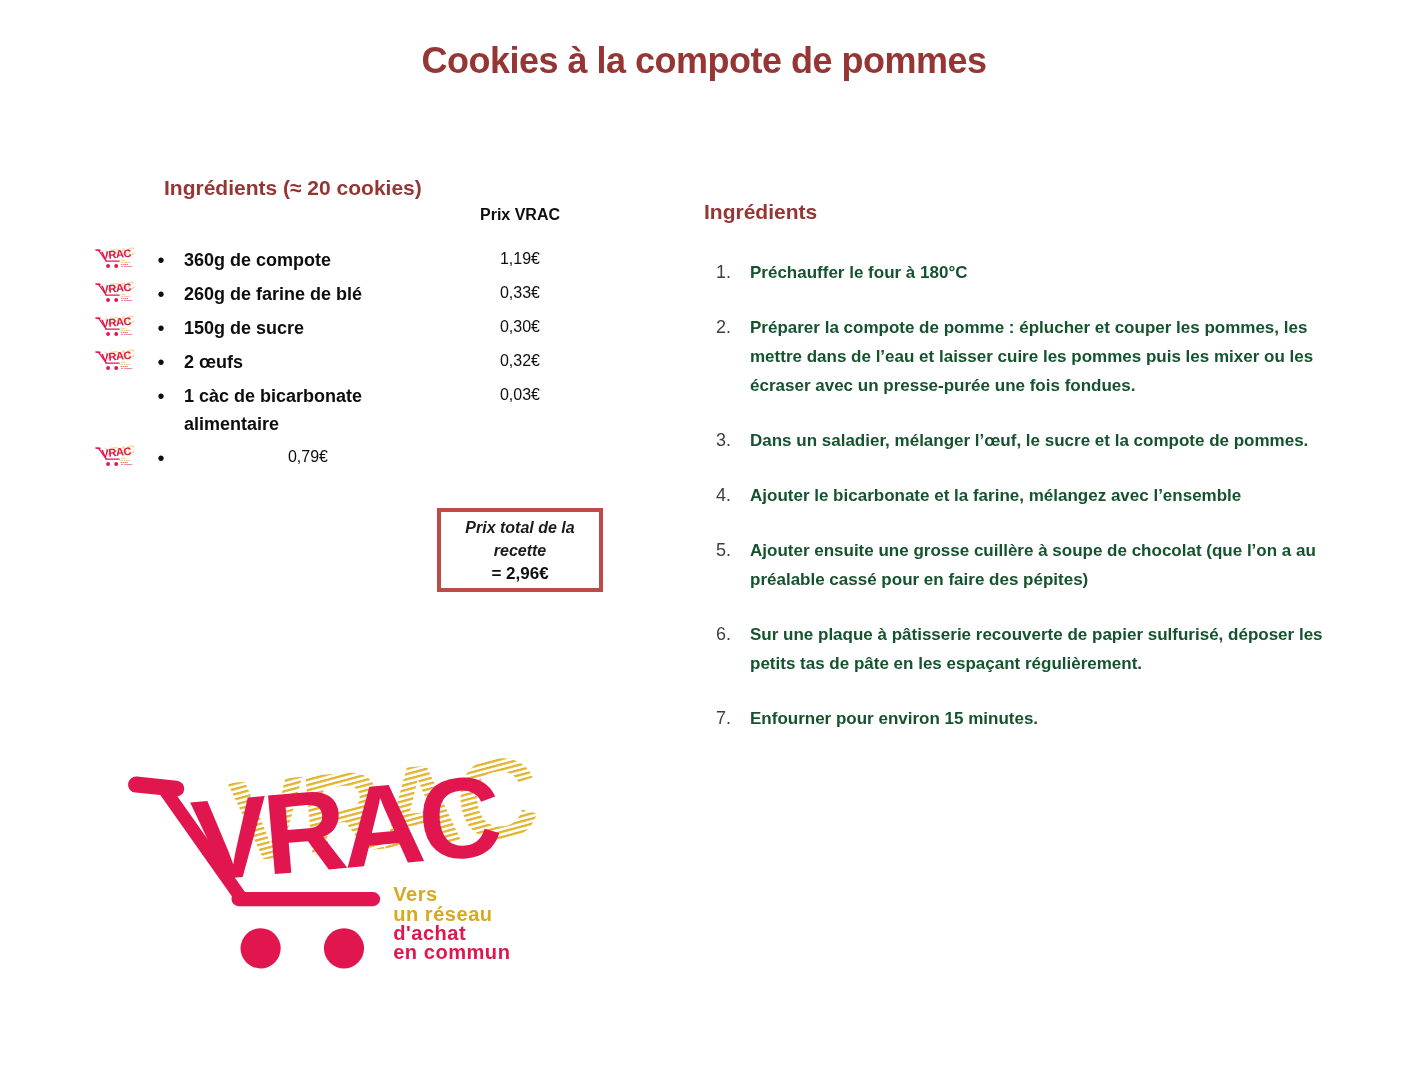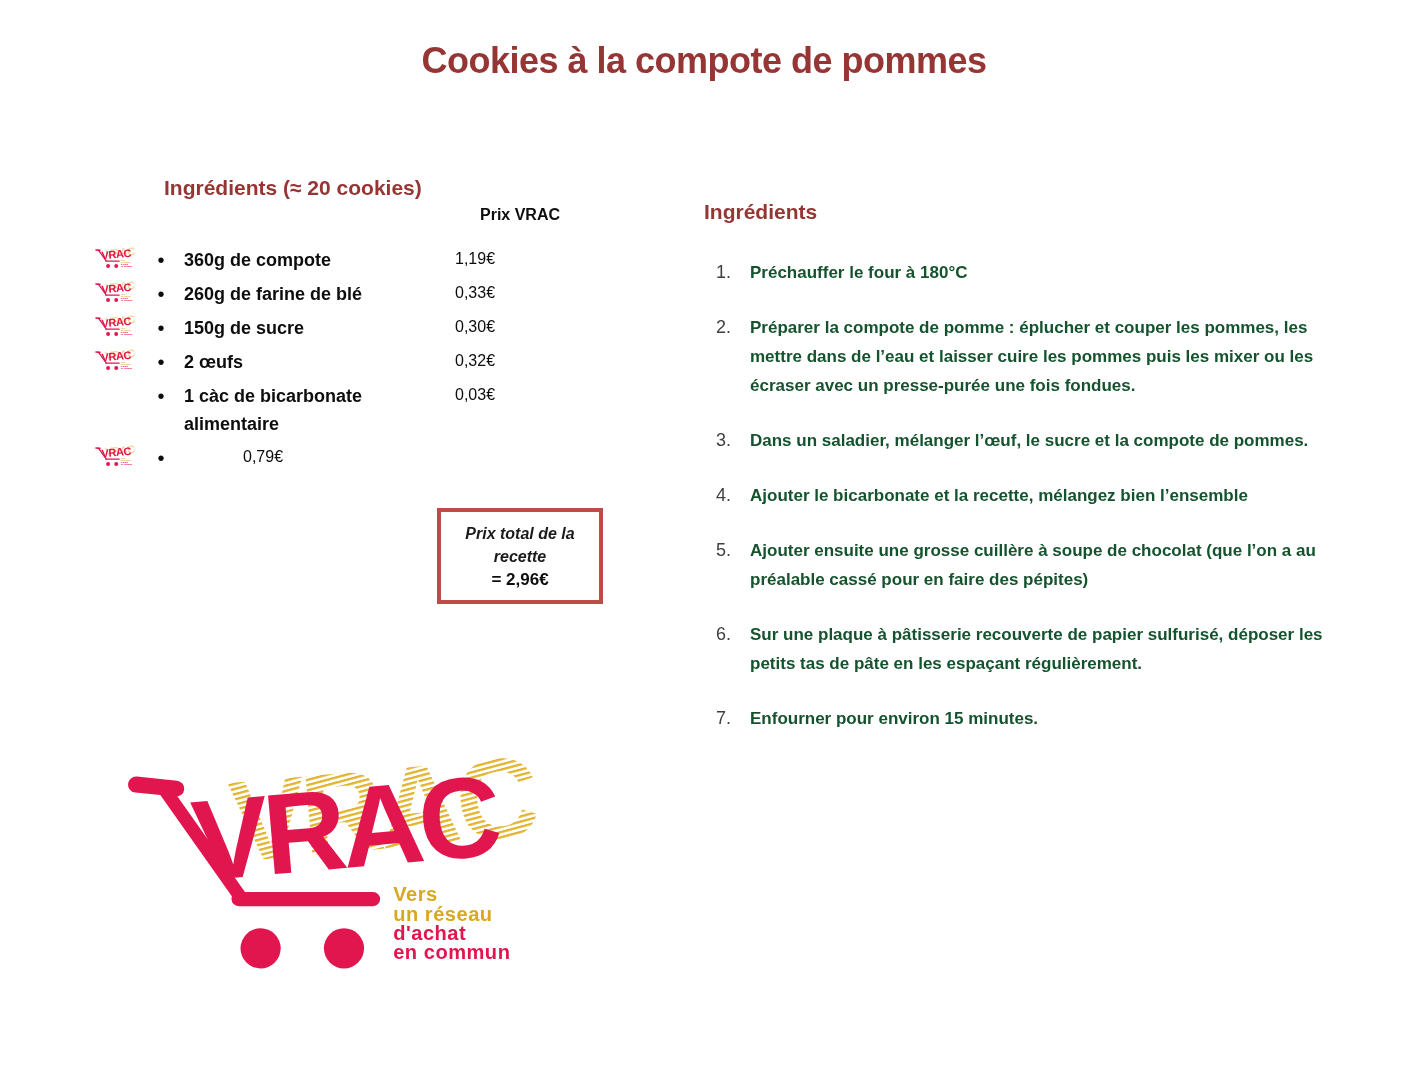--- a/index.html
+++ b/index.html
@@ -21,23 +21,23 @@
   }
   .prep-heading{
     position:absolute;left:704px;top:200px;
     font-size:21px;font-weight:bold;color:#963634;
   }
   .ing-list{position:absolute;left:95px;top:246px;width:510px;}
   .ing-row{display:flex;align-items:flex-start;margin-bottom:6px;}
   .cell-logo{flex:0 0 43px;height:26px;}
   .cell-bullet{flex:0 0 46px;text-align:center;font-size:20px;line-height:28px;color:#0d0d0d;}
   .cell-text{flex:0 0 212px;font-size:18px;font-weight:bold;line-height:28px;color:#0d0d0d;}
-  .cell-price{flex:0 0 130px;margin-left:59px;font-size:16px;line-height:26px;color:#0d0d0d;}
+  .cell-price{flex:0 0 130px;margin-left:59px;text-align:center;font-size:16px;line-height:26px;color:#0d0d0d;}
   .total-box{
-    position:absolute;left:437px;top:508px;width:166px;height:96px;box-sizing:border-box;
+    position:absolute;left:437px;top:508px;width:166px;height:84px;box-sizing:border-box;
     border:4px solid #BF4B47;background:#ffffff;
     display:flex;flex-direction:column;justify-content:center;align-items:center;text-align:center;
   }
   .total-label{font-size:16px;font-style:italic;font-weight:bold;line-height:23px;color:#1a1a1a;width:140px;}
   .total-value{font-size:17px;font-weight:bold;color:#0d0d0d;line-height:23px;}
   .steps{position:absolute;left:716px;top:258px;width:614px;}
   .step{display:flex;margin-bottom:26px;}
   .step-num{flex:0 0 34px;font-size:18px;line-height:29px;color:#3f3f3f;}
   .step-text{flex:1;font-size:17px;font-weight:bold;line-height:29px;color:#14532d;}
   .big-logo{position:absolute;left:126px;top:746px;width:442px;height:252px;}
@@ -132,21 +132,21 @@
     <div class="step">
       <div class="step-num">2.</div>
       <div class="step-text">Préparer la compote de pomme : éplucher et couper les pommes, les mettre dans de l’eau et laisser cuire les pommes puis les mixer ou les écraser avec un presse-purée une fois fondues.</div>
     </div>
     <div class="step">
       <div class="step-num">3.</div>
       <div class="step-text">Dans un saladier, mélanger l’œuf, le sucre et la compote de pommes.</div>
     </div>
     <div class="step">
       <div class="step-num">4.</div>
-      <div class="step-text">Ajouter le bicarbonate et la recette, mélangez bien l’ensemble</div>
+      <div class="step-text">Ajouter le bicarbonate et la farine, mélangez avec l’ensemble</div>
     </div>
     <div class="step">
       <div class="step-num">5.</div>
       <div class="step-text">Ajouter ensuite une grosse cuillère à soupe de chocolat (que l’on a au préalable cassé pour en faire des pépites)</div>
     </div>
     <div class="step">
       <div class="step-num">6.</div>
       <div class="step-text">Sur une plaque à pâtisserie recouverte de papier sulfurisé, déposer les petits tas de pâte en les espaçant régulièrement.</div>
     </div>
     <div class="step">

